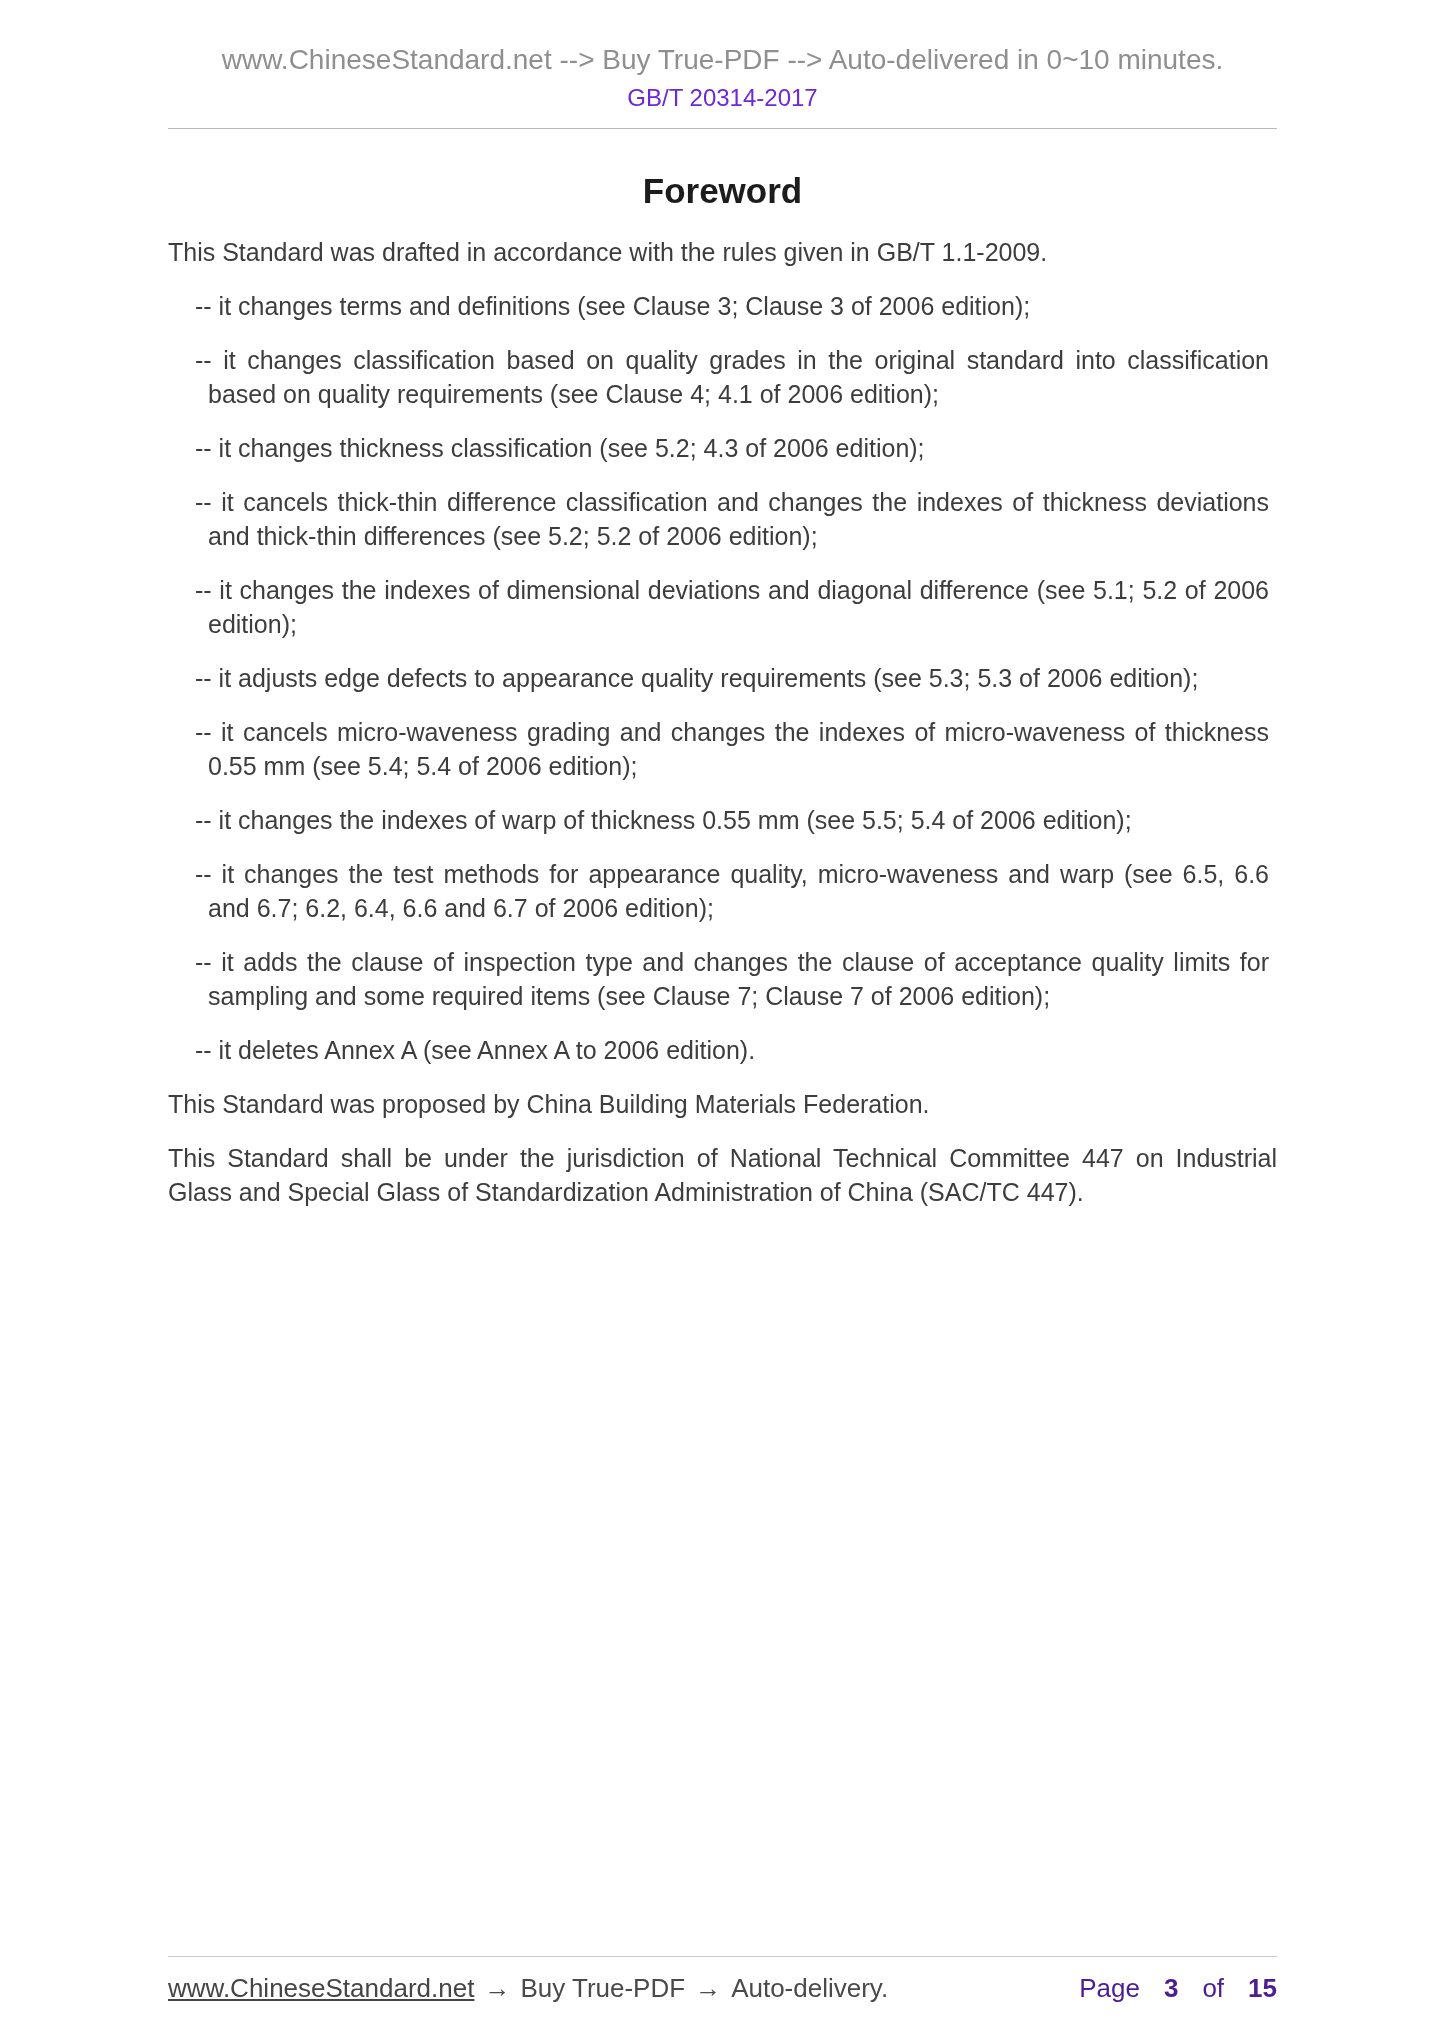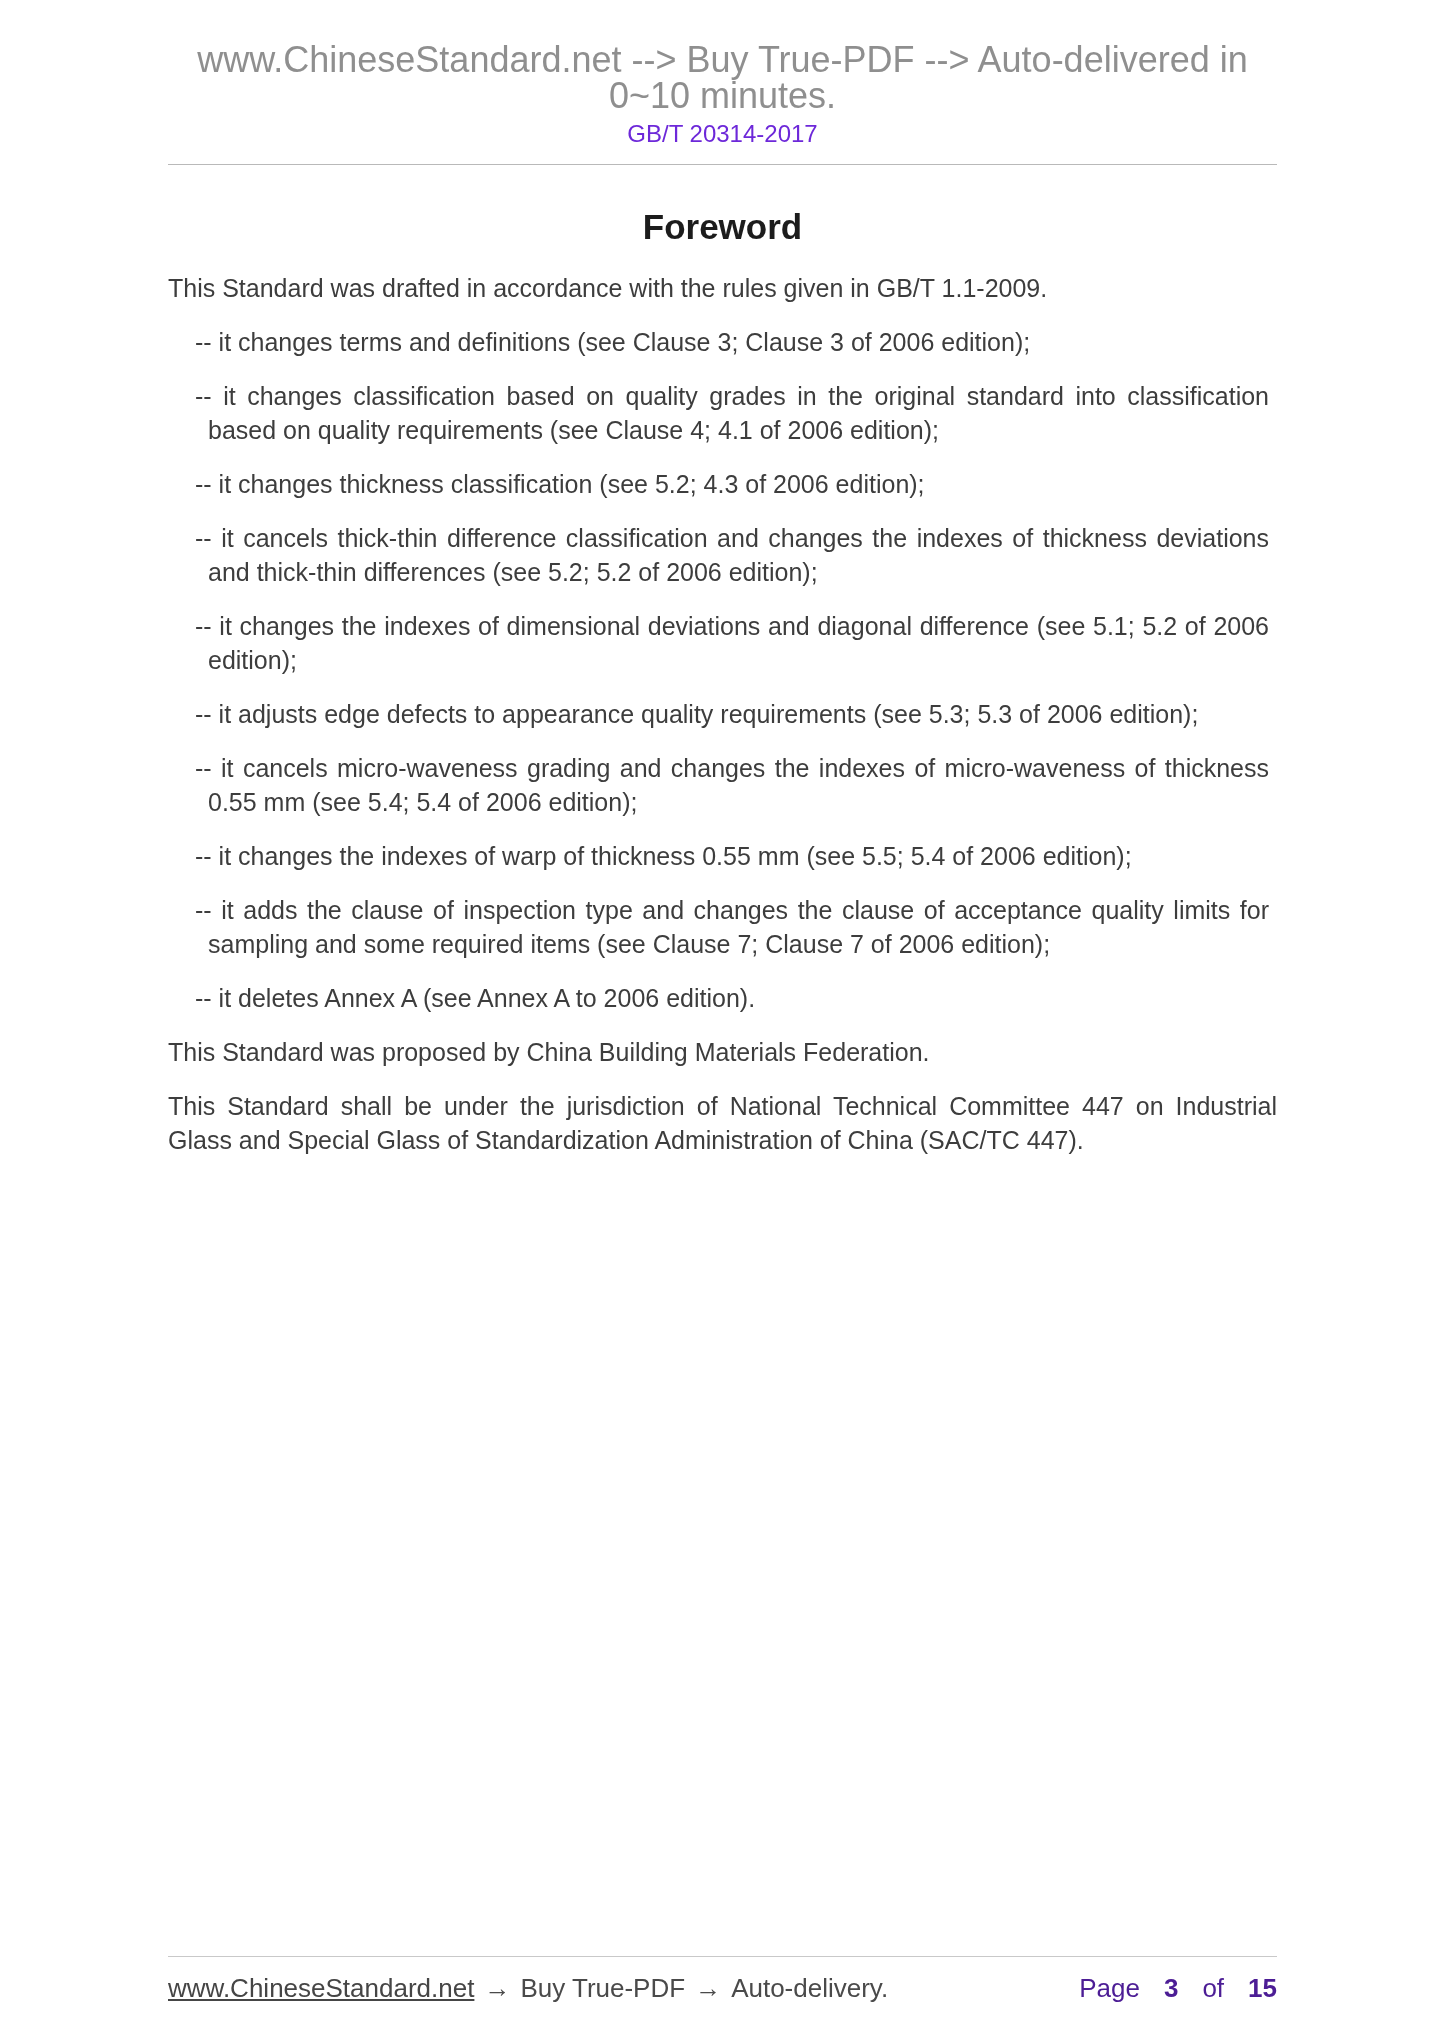--- a/index.html
+++ b/index.html
@@ -17,21 +17,21 @@
     display: flex;
     flex-direction: column;
     overflow: hidden;
     font-family: "Liberation Sans", sans-serif;
     color: #3d3d3d;
   }
   .header {
     text-align: center;
   }
   .header-tagline {
-    font-size: 36px;
+    font-size: 28px;
     color: #8f8f8f;
     line-height: 36px;
   }
   .doc-number {
     font-size: 24px;
     color: #6d28d9;
     line-height: 32px;
     margin-top: 4px;
   }
   .rule {
@@ -119,20 +119,21 @@
 
   <div>
     <p class="bullet">-- it changes terms and definitions (see Clause 3; Clause 3 of 2006 edition);</p>
     <p class="bullet">-- it changes classification based on quality grades in the original standard into classification based on quality requirements (see Clause 4; 4.1 of 2006 edition);</p>
     <p class="bullet">-- it changes thickness classification (see 5.2; 4.3 of 2006 edition);</p>
     <p class="bullet">-- it cancels thick-thin difference classification and changes the indexes of thickness deviations and thick-thin differences (see 5.2; 5.2 of 2006 edition);</p>
     <p class="bullet">-- it changes the indexes of dimensional deviations and diagonal difference (see 5.1; 5.2 of 2006 edition);</p>
     <p class="bullet">-- it adjusts edge defects to appearance quality requirements (see 5.3; 5.3 of 2006 edition);</p>
     <p class="bullet">-- it cancels micro-waveness grading and changes the indexes of micro-waveness of thickness 0.55 mm (see 5.4; 5.4 of 2006 edition);</p>
     <p class="bullet">-- it changes the indexes of warp of thickness 0.55 mm (see 5.5; 5.4 of 2006 edition);</p>
+    <p class="bullet">-- it changes the test methods for appearance quality, micro-waveness and warp (see 6.5, 6.6 and 6.7; 6.2, 6.4, 6.6 and 6.7 of 2006 edition);</p>
     <p class="bullet">-- it adds the clause of inspection type and changes the clause of acceptance quality limits for sampling and some required items (see Clause 7; Clause 7 of 2006 edition);</p>
     <p class="bullet">-- it deletes Annex A (see Annex A to 2006 edition).</p>
   </div>
 
   <p class="para">This Standard was proposed by China Building Materials Federation.</p>
   <p class="para">This Standard shall be under the jurisdiction of National Technical Committee 447 on Industrial Glass and Special Glass of Standardization Administration of China (SAC/TC 447).</p>
 
   <div class="footer">
     <hr class="footer-rule">
     <div class="footer-row">

